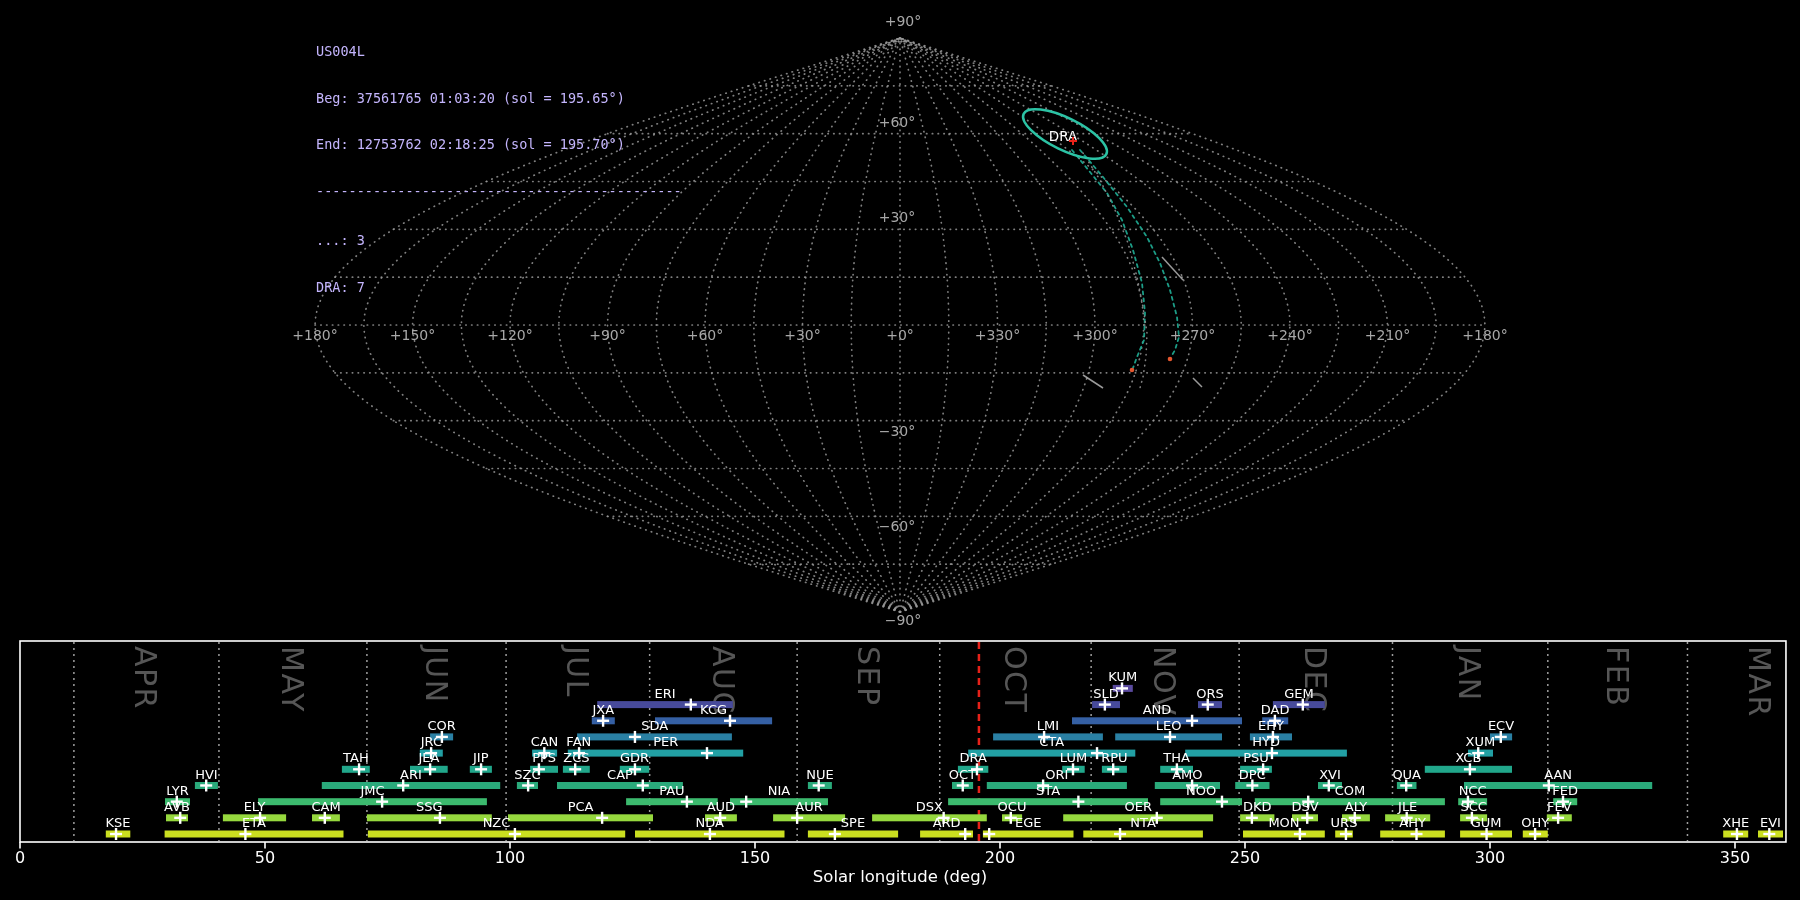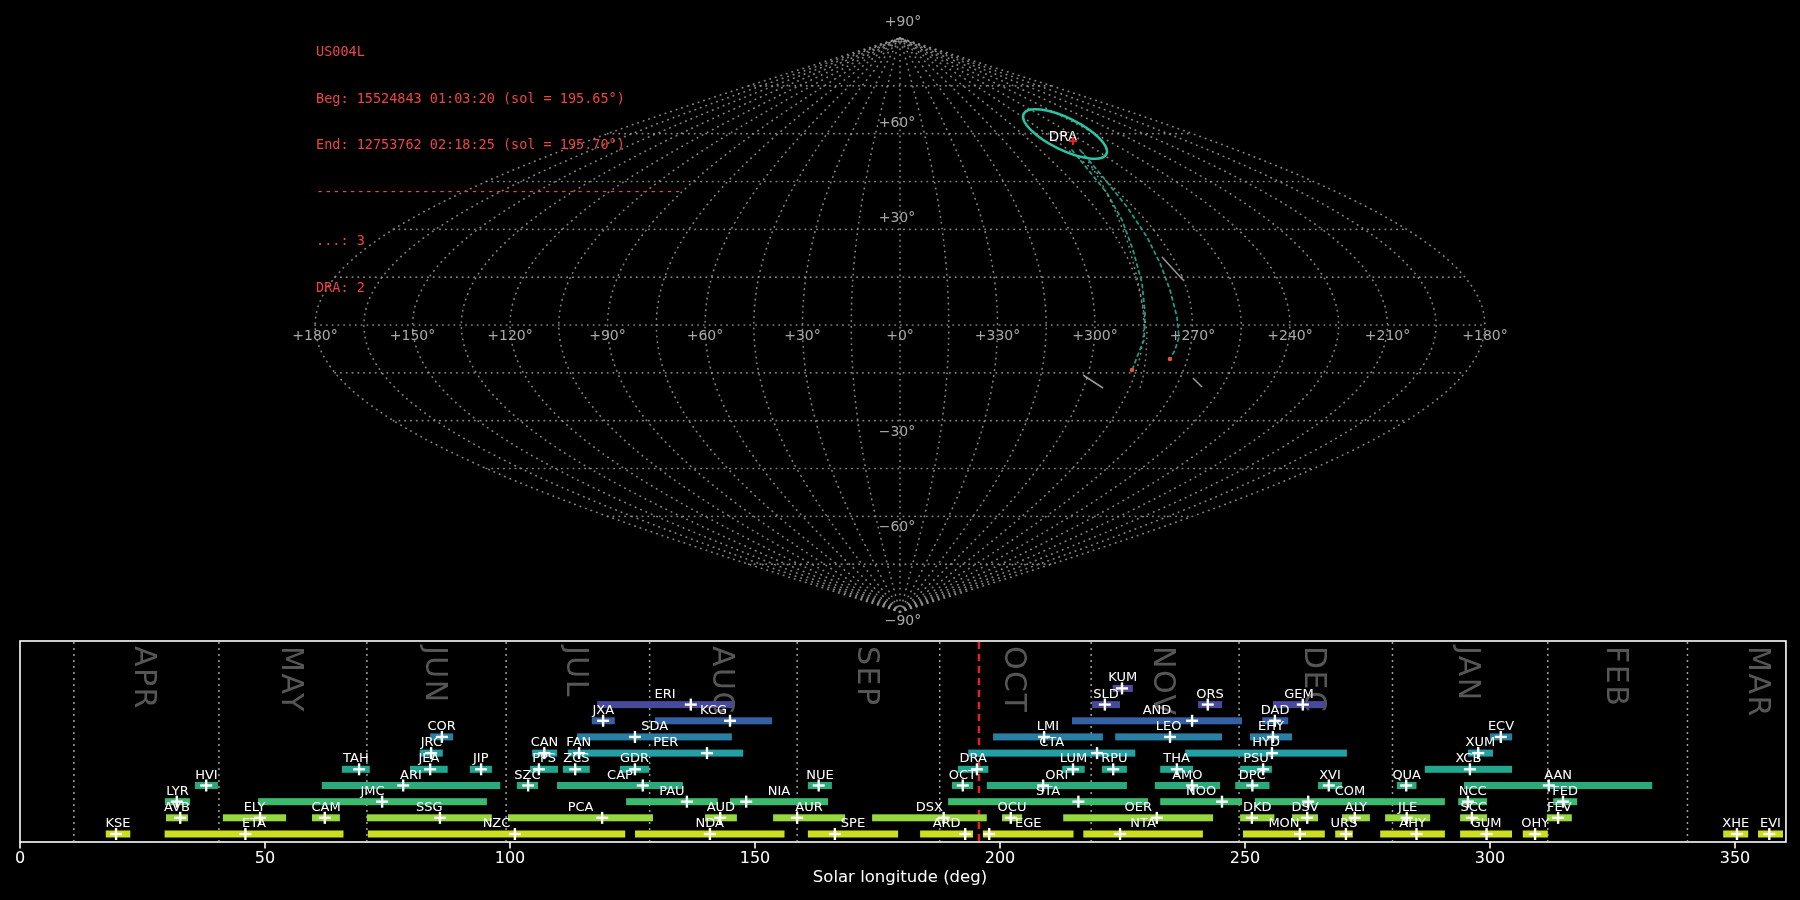--- a/index.html
+++ b/index.html
@@ -1,19 +1,19 @@
 <!DOCTYPE html>
 <html><head>
 <meta charset="utf-8">
 <style>
   html,body{margin:0;padding:0;background:#000;}
   .stage{position:relative;width:1800px;height:900px;background:#000;overflow:hidden;
          font-family:"DejaVu Sans",sans-serif;}
   #scene{position:absolute;left:0;top:0;}
-  .header{position:absolute;left:316px;top:13px;color:#ef4444;
+  .header{position:absolute;left:316px;top:13px;color:#c4b5fd;
           font-family:"DejaVu Sans Mono",monospace;font-size:13.5px;line-height:15.5px;
           white-space:pre;}
   .header .gap{margin-top:3px;}
 </style>
 </head>
 <body>
 
 <div class="stage">
   <svg id="scene" width="1800" height="900" viewBox="0 0 1800 900">
       <g>
@@ -472,19 +472,19 @@
         <text x="1245" y="863" fill="#fff" font-size="16" text-anchor="middle">250</text>
         <line x1="1490" y1="842" x2="1490" y2="848.5" stroke="#fff" stroke-width="1.6"></line>
         <text x="1490" y="863" fill="#fff" font-size="16" text-anchor="middle">300</text>
         <line x1="1735.0000000000002" y1="842" x2="1735.0000000000002" y2="848.5" stroke="#fff" stroke-width="1.6"></line>
         <text x="1735.0000000000002" y="863" fill="#fff" font-size="16" text-anchor="middle">350</text>
         <text x="900" y="882" fill="#fff" font-size="16.5" text-anchor="middle">Solar longitude (deg)</text>
       </g>
     </svg>
   <div class="header">
     <div>US004L</div>
-    <div>Beg: 15524843 01:03:20 (sol = 195.65°)</div>
+    <div>Beg: 37561765 01:03:20 (sol = 195.65°)</div>
     <div>End: 12753762 02:18:25 (sol = 195.70°)</div>
     <div>---------------------------------------------</div>
     <div class="gap">...: 3</div>
-    <div>DRA: 2</div>
+    <div>DRA: 7</div>
   </div>
 </div>
 
 </body></html>

